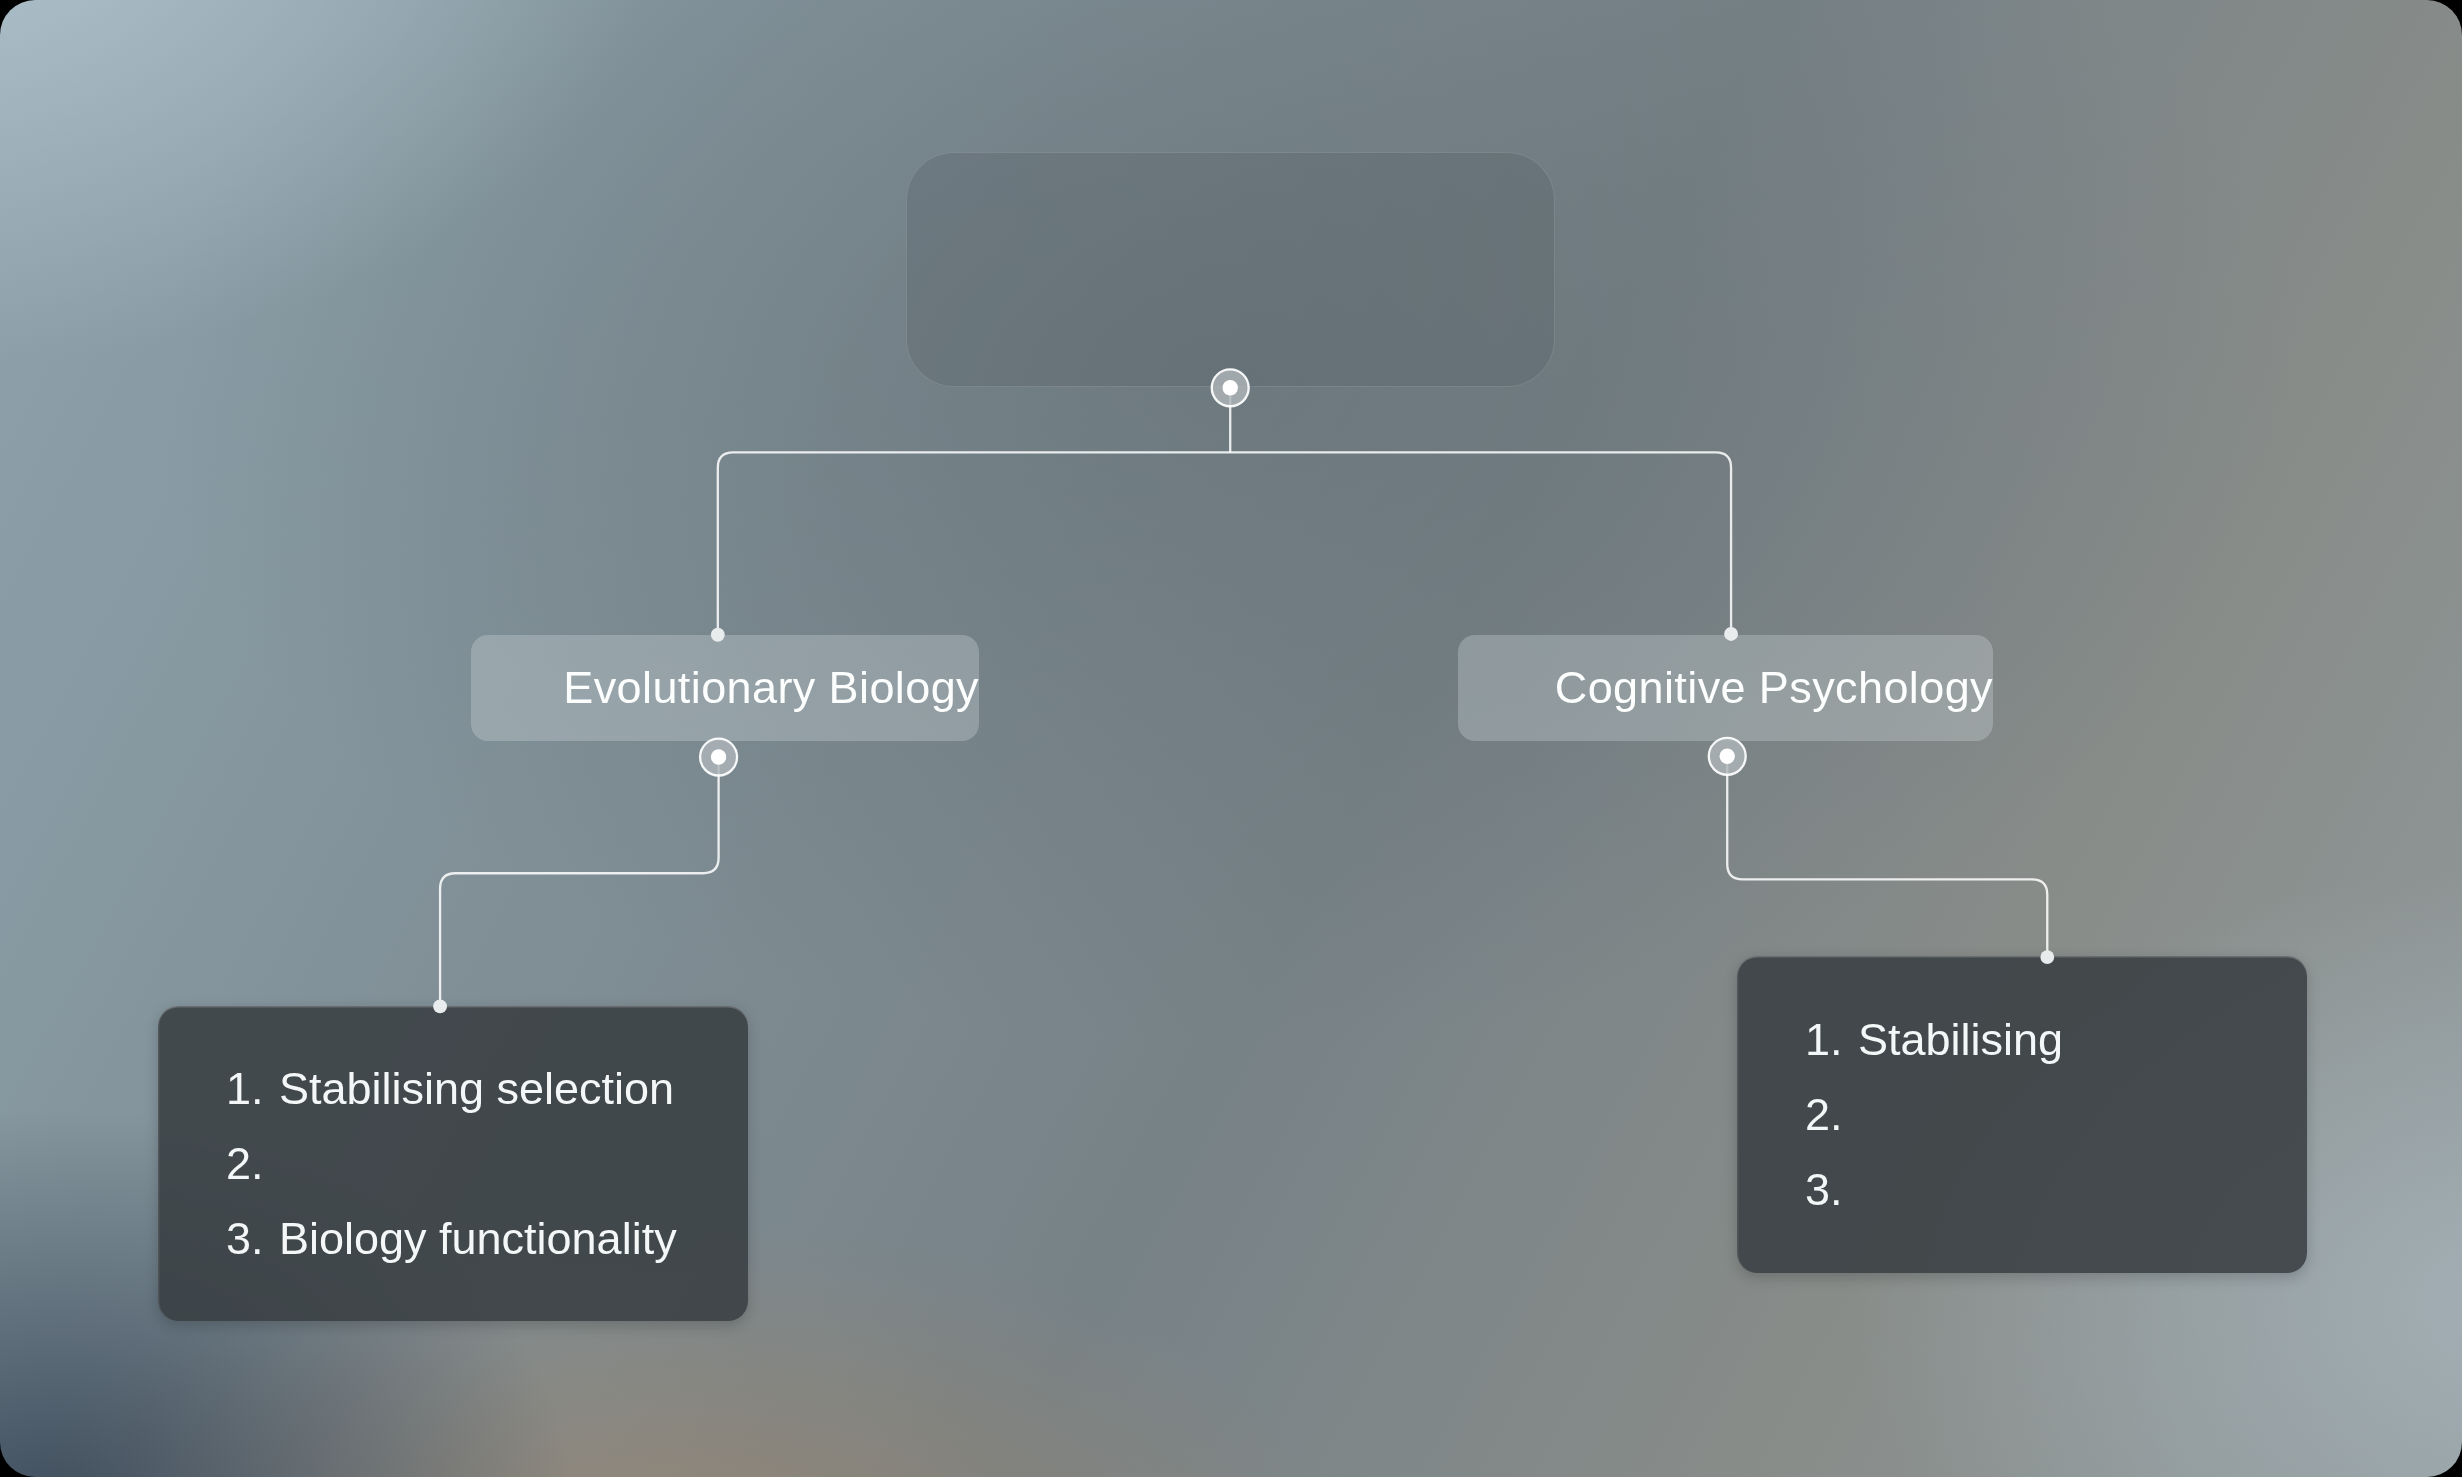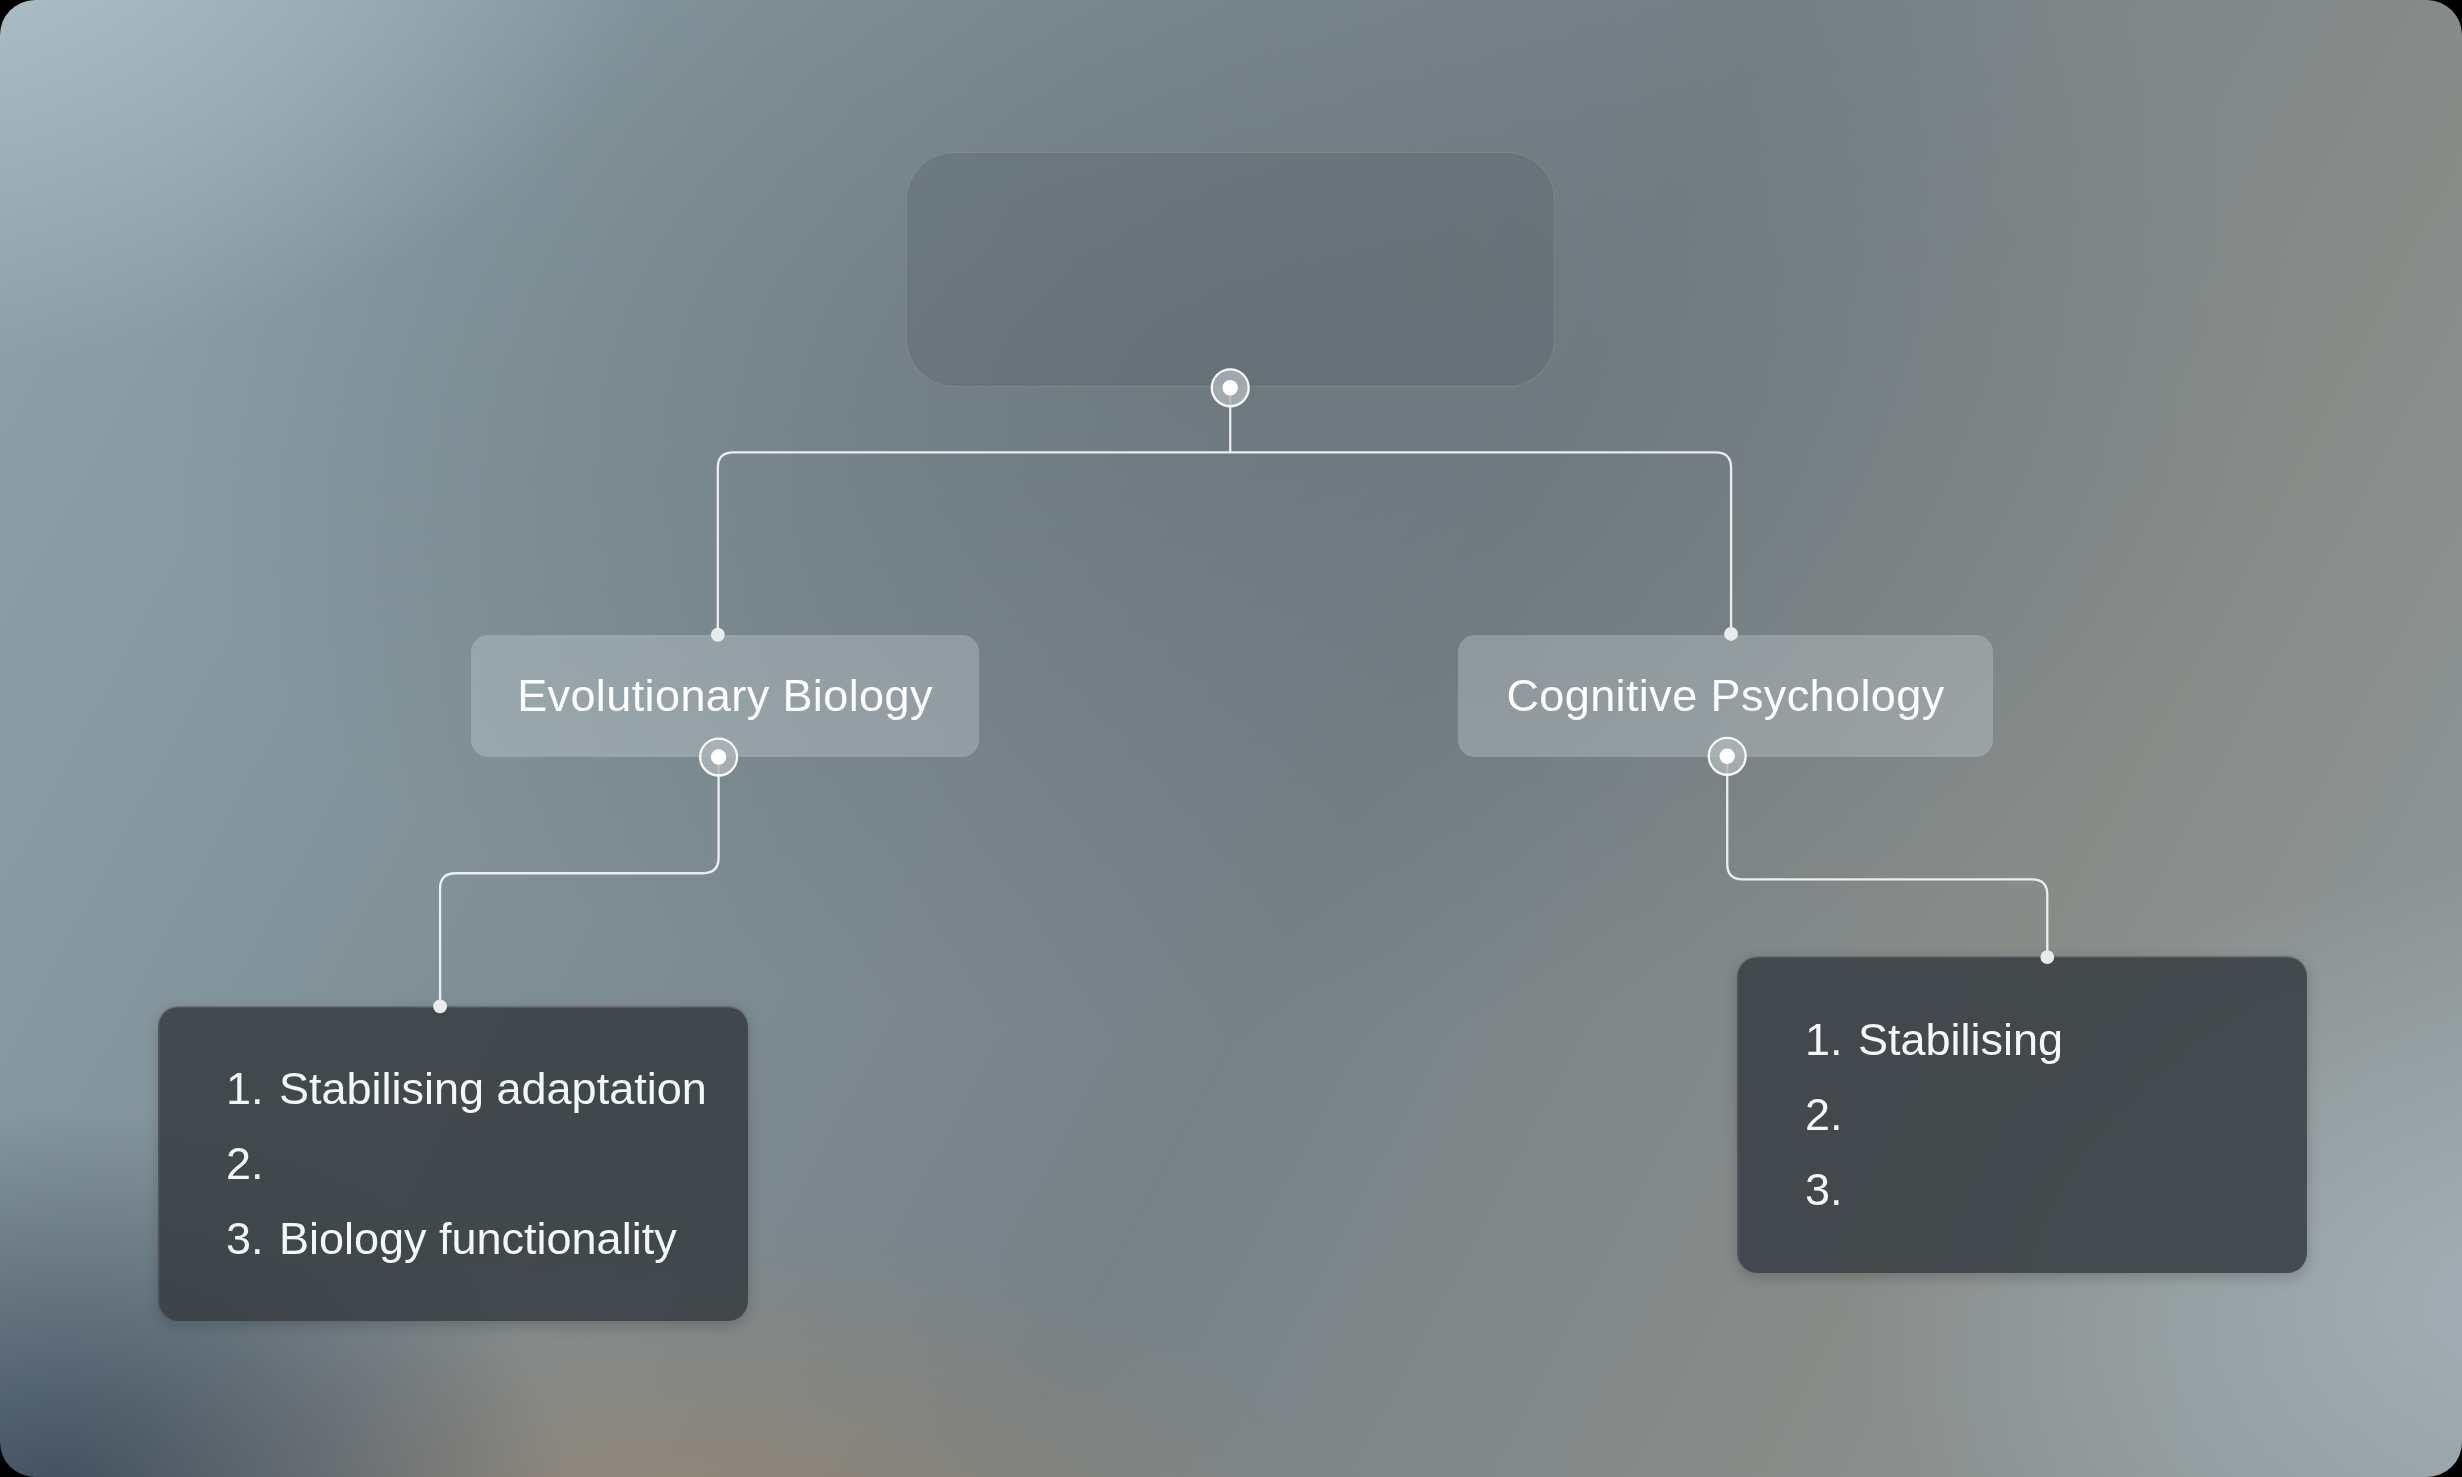--- a/index.html
+++ b/index.html
@@ -15,21 +15,21 @@
       linear-gradient(118deg,#8ea3ad 0%,#7f8d94 34%,#778287 55%,#888c89 78%,#919a9c 100%);
   }
   .node{position:absolute;box-sizing:border-box;display:flex;align-items:center;justify-content:center;}
   
   .root-halo{left:906px;top:152px;width:649px;height:235px;border-radius:48px;
     background:rgba(80,90,96,0.26);border:1.5px solid rgba(255,255,255,0.13);}
   .root-box{left:937px;top:185px;width:588px;height:172px;border-radius:31px;
     background:var(--root_fill, rgba(57,65,70,0.94));border:1.5px solid rgba(255,255,255,0.08);}
   .root-box .label{font-size:92px;color:var(--text,#f4f7f7);letter-spacing:0.8px;}
   
-  .branch{height:122px;border-radius:17px;background:var(--branch_fill, rgba(213,222,226,0.30));}
+  .branch{height:106px;border-radius:17px;background:var(--branch_fill, rgba(213,222,226,0.30));justify-content:flex-end;}
   .branch .label{font-size:45px;color:#fcfdfd;letter-spacing:0.4px;}
   .branch-left{left:471px;top:635px;width:508px;}
   .branch-right{left:1458px;top:635px;width:535px;}
   
   .leaf{background:var(--leaf_fill, rgba(56,62,66,0.87));border-radius:20px;
     box-shadow:inset 0 1.5px 0 rgba(255,255,255,0.20), inset 1.5px 0 0 rgba(255,255,255,0.08),
                0 4.6px 14px rgba(0,0,0,0.18);
     display:flex;flex-direction:column;justify-content:center;align-items:flex-start;}
   .leaf-left{left:158px;top:1006px;width:590px;height:315px;}
   .leaf-right{left:1737px;top:956px;width:570px;height:317px;}
@@ -54,21 +54,21 @@
     <span class="label">Evolutionary Biology</span>
   </div>
   <div class="node branch branch-right">
     <span class="label">Cognitive Psychology</span>
   </div>
 
   <div class="node leaf leaf-left">
     <ol>
       <li>
         <span class="num">1.</span>
-        <span class="txt">Stabilising adaptation</span>
+        <span class="txt">Stabilising selection</span>
       </li>
       <li>
         <span class="num">2.</span>
       </li>
       <li>
         <span class="num">3.</span>
         <span class="txt">Biology functionality</span>
       </li>
     </ol>
   </div>

